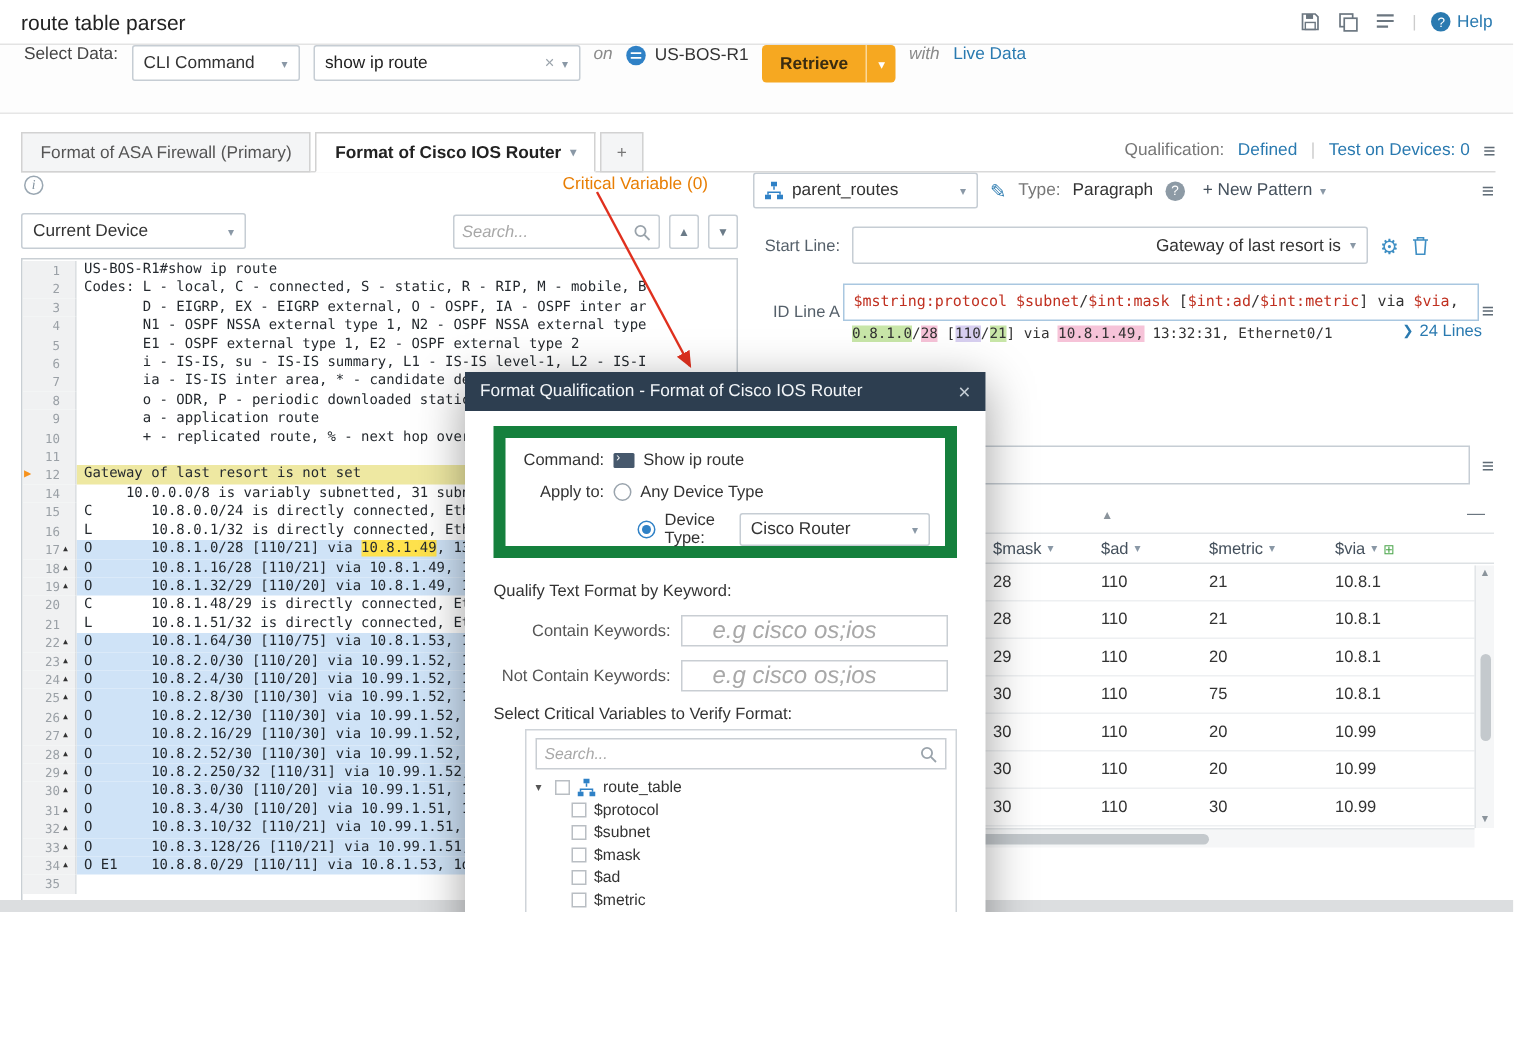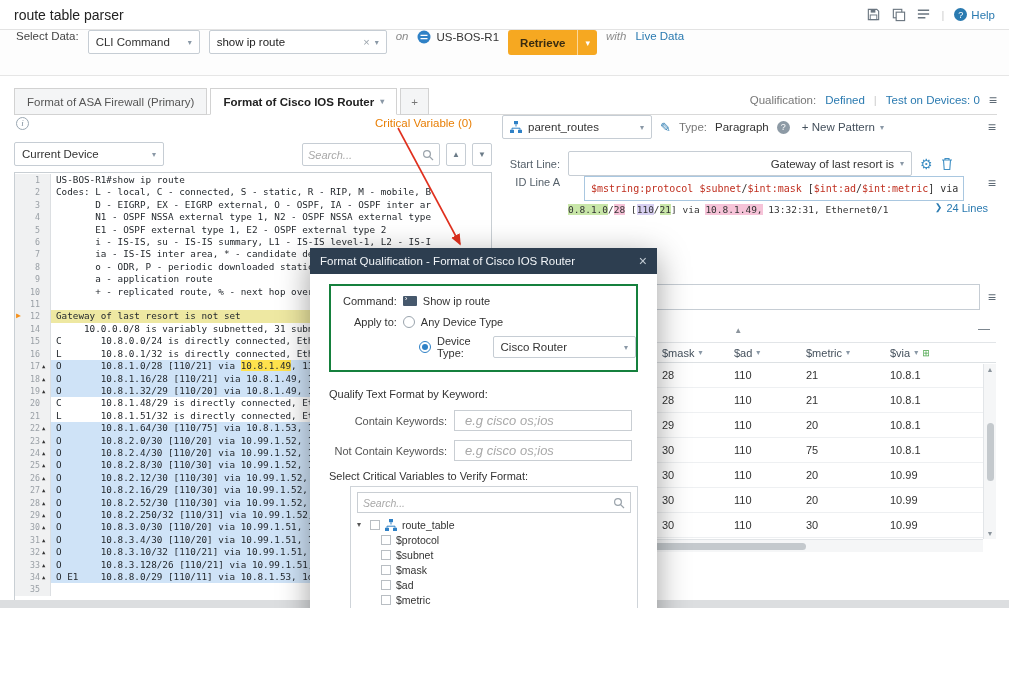--- a/index.html
+++ b/index.html
@@ -76,21 +76,21 @@
   .pat-select .sel-txt{flex:1}
   .pencil{color:#2a7ab0;font-size:13px;cursor:pointer}
   .q-badge{width:13px;height:13px;border-radius:50%;background:#8d9aa5;color:#fff;font-size:9px;display:inline-flex;align-items:center;justify-content:center;cursor:pointer}
   .newpat{display:inline-flex;align-items:center;gap:5px;color:#44505c;font-size:11.5px;margin-left:4px;cursor:pointer}
   .ml-auto{margin-left:auto}
   .start-row{display:flex;align-items:center;gap:8px;margin-top:11px}
   .fld-label{width:58px;text-align:right;color:#55606a;font-size:11px;flex:0 0 auto}
   .start-select{flex:1;max-width:344px;justify-content:flex-end;height:25px}
   .gear{color:#3f8fc4;font-size:14px;cursor:pointer;line-height:1}
   .trash{display:inline-flex;cursor:pointer}
-  .id-row{display:flex;align-items:flex-start;gap:24px;}
+  .id-row{display:flex;align-items:flex-end;gap:2px;margin-top:13px}
   .pattern-input{flex:1;height:25px;border:1px solid #a9c7e0;background:#fff;display:flex;align-items:center;padding:0 6px;overflow:hidden;cursor:text}
   .pattern-segs{font-family:"DejaVu Sans Mono",monospace;font-size:10px;white-space:pre}
   .seg-red{color:#c03020}
   .seg-black{color:#333}
   .sample-row{display:flex;align-items:center;margin-top:0;padding-left:66px;position:relative;height:17px}
   .sample-line{font-family:"DejaVu Sans Mono",monospace;font-size:9.5px;color:#333;white-space:pre}
   .chip-green{background:#c8e6a8}
   .chip-pink{background:#f6c3d8}
   .chip-lavender{background:#d7cff0}
   .lines-link{position:absolute;right:8px;top:1px;color:#2a7ab0;font-size:11px;display:inline-flex;gap:4px;cursor:pointer;text-decoration:none}
@@ -112,36 +112,36 @@
   .vs-up,.vs-down{font-size:7px;color:#8b949c}
   .vs-thumb{width:7px;height:58px;background:#c4c9cd;border-radius:4px}
   .t-hscroll{position:absolute;left:0;right:13px;bottom:0;height:13px;background:#f5f6f7;border-top:1px solid #e2e5e8;display:flex;align-items:center;padding-left:4px;cursor:pointer}
   .hs-thumb2{height:7px;width:300px;background:#c4c9cd;border-radius:4px}
 
   
   .modal{position:absolute;left:310px;top:248px;width:347px;height:412px;background:#fff;box-shadow:0 8px 30px rgba(0,0,0,.38);z-index:30;font-size:11px}
   .modal-header{height:26px;background:#2d3e50;color:#f2f5f8;display:flex;align-items:center;padding:0 10px;font-size:11.5px;cursor:move}
   .modal-x{margin-left:auto;color:#c3ccd4;font-size:14px;cursor:pointer;line-height:1}
   .modal-body{position:relative;height:386px}
-  .qual-box{position:absolute;left:19px;right:19px;top:10px;height:88px;border:2px solid #15803d;padding:9px 0 0 12px}
+  .qual-box{position:absolute;left:19px;right:19px;top:10px;height:88px;border:8px solid #15803d;padding:9px 10px 0 12px}
   .q-row{display:flex;align-items:center;gap:6px;color:#333}
   .q-row.apply{margin-top:9px;padding-left:11px}
   .q-row.devtype{margin-top:7px;padding-left:76px}
   .cli-ic{width:14px;height:10px;background:#46586c;border-radius:1px;display:inline-block;position:relative}
   .cli-ic::after{content:"›";color:#fff;font-size:8px;position:absolute;left:2px;top:-2px}
   .radio{width:12px;height:12px;border:1px solid #9aa4ad;border-radius:50%;background:#fff;display:inline-flex;align-items:center;justify-content:center;flex:0 0 auto;cursor:pointer}
   .radio.sel{border-color:#2f81c6}
   .radio.sel::after{content:"";width:6px;height:6px;border-radius:50%;background:#2f81c6}
   .dt-select{width:186px;height:22px;justify-content:space-between;margin-left:2px}
   .kw-title{position:absolute;left:19px;top:114px;color:#333}
   .kw-row{position:absolute;left:19px;display:flex;align-items:center;gap:7px}
   .kw-row.r1{top:136px}
   .kw-row.r2{top:166px}
   .kw-label{width:118px;text-align:right;color:#555}
-  .kw-input{width:178px;height:21px;border:1px solid #c9ced3;padding:0 10px;font-size:13px;font-family:inherit;color:#444;outline:none}
+  .kw-input{width:178px;height:21px;border:1px solid #c9ced3;padding:0 20px;font-size:16px;font-family:inherit;color:#444;outline:none}
   .cv-title{position:absolute;left:19px;top:196px;color:#333}
   .cv-box{position:absolute;left:40px;right:19px;top:212px;bottom:42px;border:1px solid #cfd4d9;padding:5px 6px;overflow:hidden}
   .cv-search{height:21px;border:1px solid #c9ced3;display:flex;align-items:center;padding:0 5px;background:#fff}
   .cv-search input{flex:1;border:none;outline:none;font-size:10.5px;min-width:0;font-family:inherit;background:transparent}
   .tree{margin-top:4px}
   .tree-row{display:flex;align-items:center;gap:5px;height:15px;font-size:10.5px;color:#333;cursor:pointer}
   .tree-row.child{padding-left:24px}
   .caret{font-size:8px;color:#555;width:8px}
   .cb{width:10px;height:10px;border:1px solid #b9bec3;background:#fff;flex:0 0 auto;cursor:pointer}
   .tree-ic{display:inline-flex}

